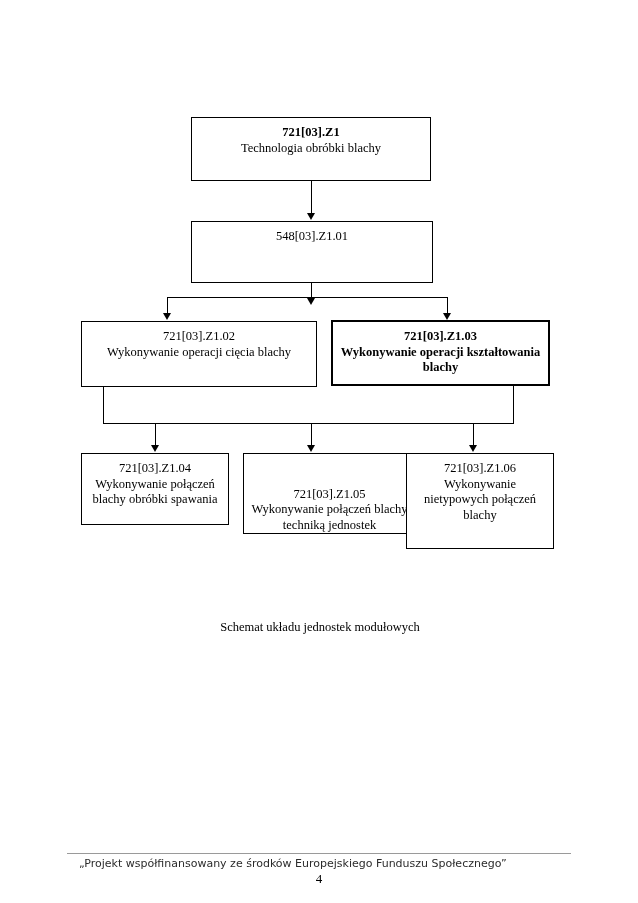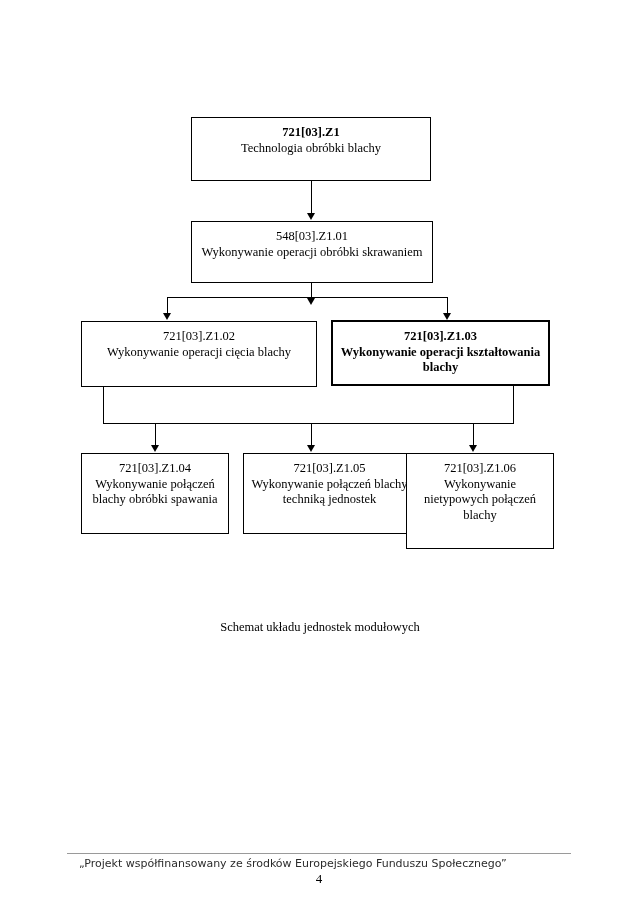--- a/index.html
+++ b/index.html
@@ -119,21 +119,20 @@
       <span class="title">Technologia obróbki blachy</span>
     </span>
   </div>
 
   <div class="vline" style="left:311px; top:165px; height:33px;"></div>
   <div class="arrow" style="left:307px; top:197px;"></div>
 
   <div class="node" style="left:191px; top:205px; width:242px; height:62px;">
     <span class="inner">
       <span class="code">548[03].Z1.01</span>
-      <span class="title">Wykonywanie operacji obróbki skrawaniem</span>
     </span>
   </div>
 
   <div class="vline" style="left:311px; top:267px; height:18px;"></div>
   <div class="arrow" style="left:307px; top:282px;"></div>
   <div class="hline" style="left:167px; top:281px; width:280px;"></div>
   <div class="vline" style="left:167px; top:281px; height:17px;"></div>
   <div class="arrow" style="left:163px; top:297px;"></div>
   <div class="vline" style="left:447px; top:281px; height:17px;"></div>
   <div class="arrow" style="left:443px; top:297px;"></div>
@@ -158,28 +157,28 @@
 
   <div class="vline" style="left:155px; top:407px; height:23px;"></div>
   <div class="arrow" style="left:151px; top:429px;"></div>
 
   <div class="vline" style="left:311px; top:407px; height:23px;"></div>
   <div class="arrow" style="left:307px; top:429px;"></div>
 
   <div class="vline" style="left:473px; top:407px; height:23px;"></div>
   <div class="arrow" style="left:469px; top:429px;"></div>
 
-  <div class="node" style="left:81px; top:437px; width:148px; height:81px;">
+  <div class="node" style="left:81px; top:437px; width:148px; height:72px;">
     <span class="inner">
       <span class="code">721[03].Z1.04</span>
       <span class="title">Wykonywanie połączeń blachy obróbki spawania</span>
     </span>
   </div>
 
-  <div class="node" style="left:243px; top:437px; width:173px; height:81px;">
+  <div class="node" style="left:243px; top:437px; width:173px; height:81px;align-items:flex-end;">
     <span class="inner">
       <span class="code">721[03].Z1.05</span>
       <span class="title">Wykonywanie połączeń blachy techniką jednostek</span>
     </span>
   </div>
 
   <div class="node" style="left:406px; top:437px; width:148px; height:96px;">
     <span class="inner">
       <span class="code">721[03].Z1.06</span>
       <span class="title">Wykonywanie nietypowych połączeń blachy</span>

